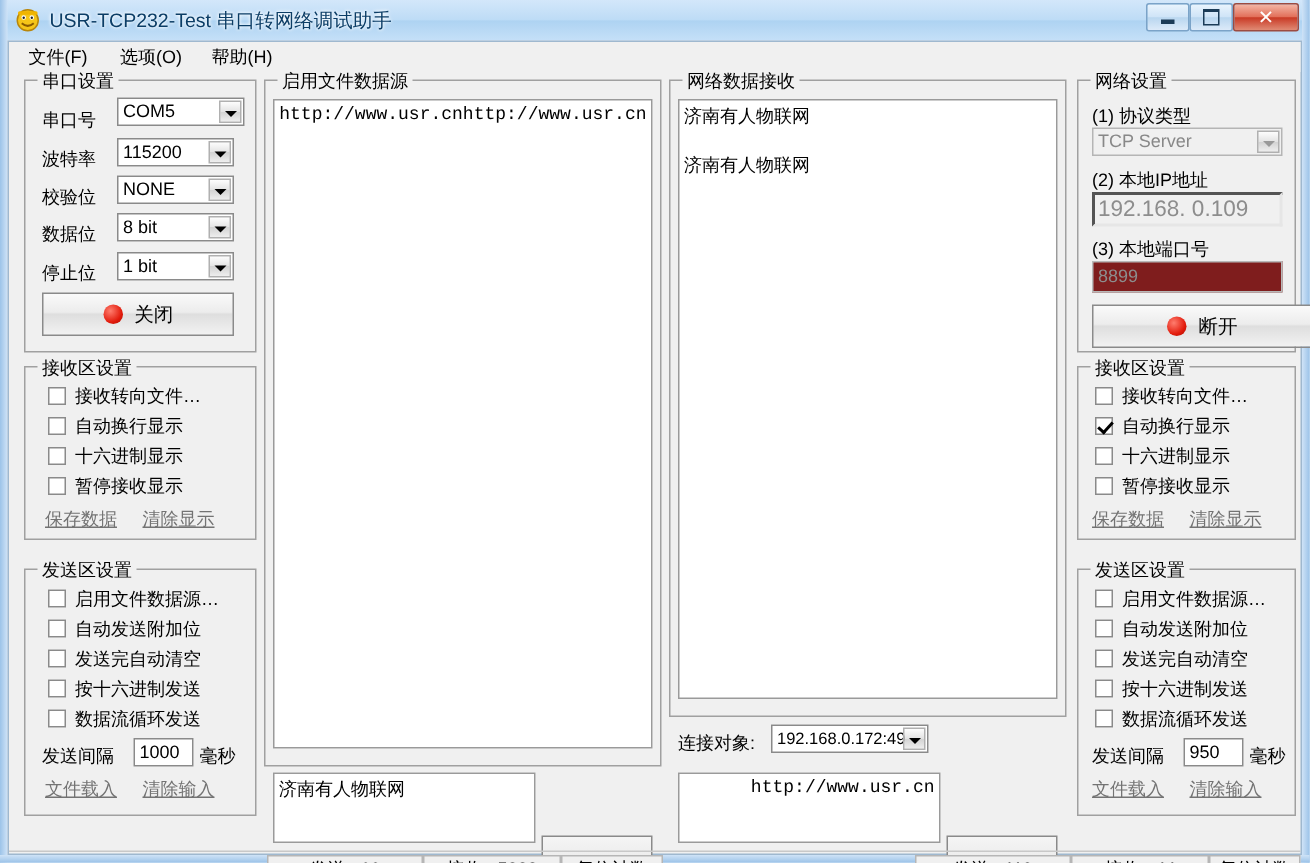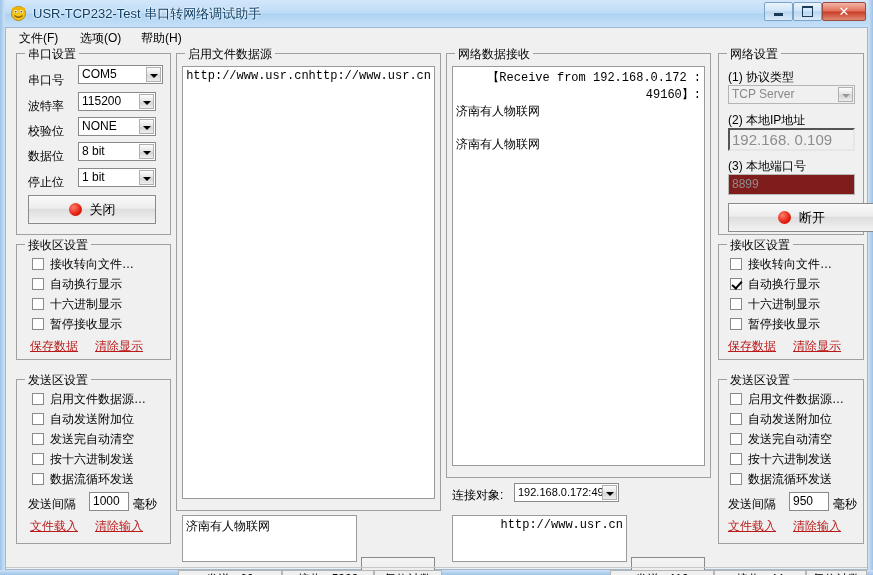--- a/index.html
+++ b/index.html
@@ -158,21 +158,21 @@
     border:1px solid #8a8a8a;background:#ffffff;margin-right:6px;
     position:relative;flex:0 0 auto;
   }
   .cbox.checked::after{
     content:"";position:absolute;left:3px;top:0px;width:4px;height:8px;
     border:solid #000;border-width:0 2px 2px 0;transform:rotate(42deg);
   }
   .cblabel{font-size:12px;color:#000;}
 
   .link{
-    position:absolute;font-size:12px;color:#b91c1c;
+    position:absolute;font-size:12px;color:#737373;
     text-decoration:underline;white-space:nowrap;cursor:pointer;text-align:right;
   }
 
   
   .pane{
     position:absolute;box-sizing:border-box;
     border:1px solid #9a9a9a;background:#ffffff;overflow:hidden;
     padding:2px 3px;
   }
   .mono{font-family:"Liberation Mono","DejaVu Sans Mono",monospace;font-size:12px;color:#000;text-align:right;}
@@ -335,21 +335,20 @@
       <div>济南有人物联网</div>
     </div>
     <div class="send-btn" style="left:355px;top:487px;width:74px;height:47px;">
       <span>发送</span>
     </div>
 
     <div class="group" style="left:440px;top:25px;width:265px;height:425px;">
       <div class="gtitle">网络数据接收</div>
     </div>
     <div class="pane" style="left:446px;top:38px;width:253px;height:400px;">
-      <div class="mono">【Receive from 192.168.0.172 : 49160】:</div>
       <div class="cn">济南有人物联网</div>
       <div class="cn" style="height:16px;">&nbsp;</div>
       <div class="cn">济南有人物联网</div>
     </div>
 
     <div class="lbl" style="left:446px;top:459px;">连接对象:</div>
     <div class="combo" style="left:508px;top:455px;width:105px;">
       <span style="font-size:11px;">192.168.0.172:4916</span>
       <i class="arrow"></i>
     </div>

